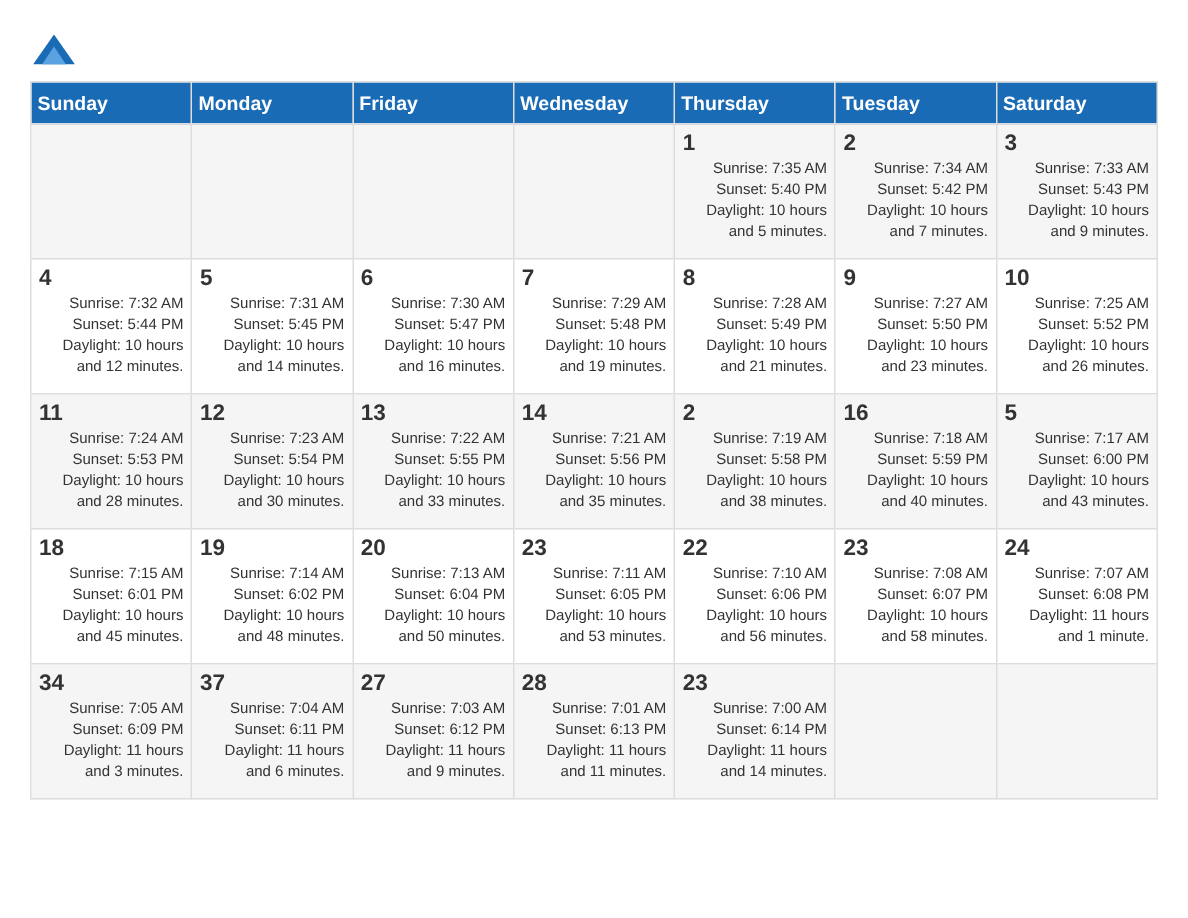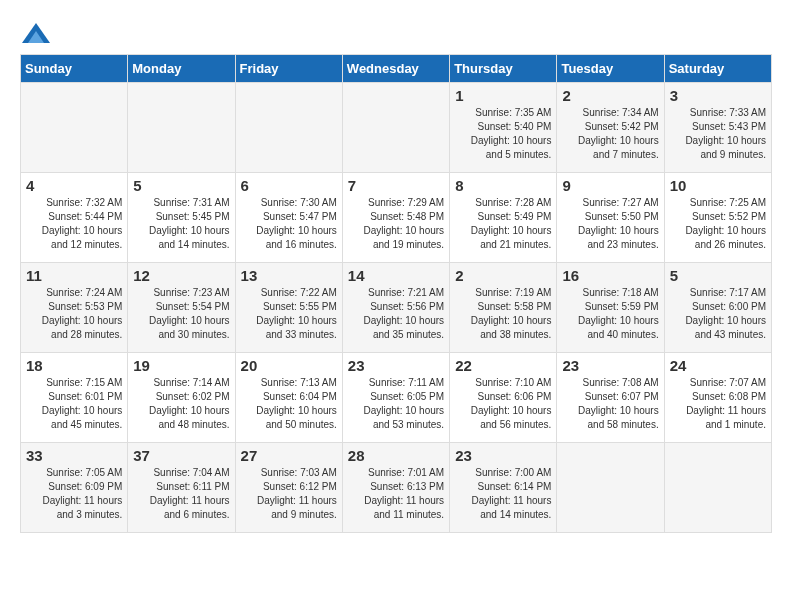--- a/index.html
+++ b/index.html
@@ -213,21 +213,21 @@
           <span class="day-number">23</span>
           <div class="day-info">Sunrise: 7:08 AM<br>Sunset: 6:07 PM<br>Daylight: 10 hours<br>and 58 minutes.</div>
         </td>
         <td>
           <span class="day-number">24</span>
           <div class="day-info">Sunrise: 7:07 AM<br>Sunset: 6:08 PM<br>Daylight: 11 hours<br>and 1 minute.</div>
         </td>
       </tr>
       <tr>
         <td>
-          <span class="day-number">33</span>
+          <span class="day-number">34</span>
           <div class="day-info">Sunrise: 7:05 AM<br>Sunset: 6:09 PM<br>Daylight: 11 hours<br>and 3 minutes.</div>
         </td>
         <td>
           <span class="day-number">37</span>
           <div class="day-info">Sunrise: 7:04 AM<br>Sunset: 6:11 PM<br>Daylight: 11 hours<br>and 6 minutes.</div>
         </td>
         <td>
           <span class="day-number">27</span>
           <div class="day-info">Sunrise: 7:03 AM<br>Sunset: 6:12 PM<br>Daylight: 11 hours<br>and 9 minutes.</div>
         </td>

